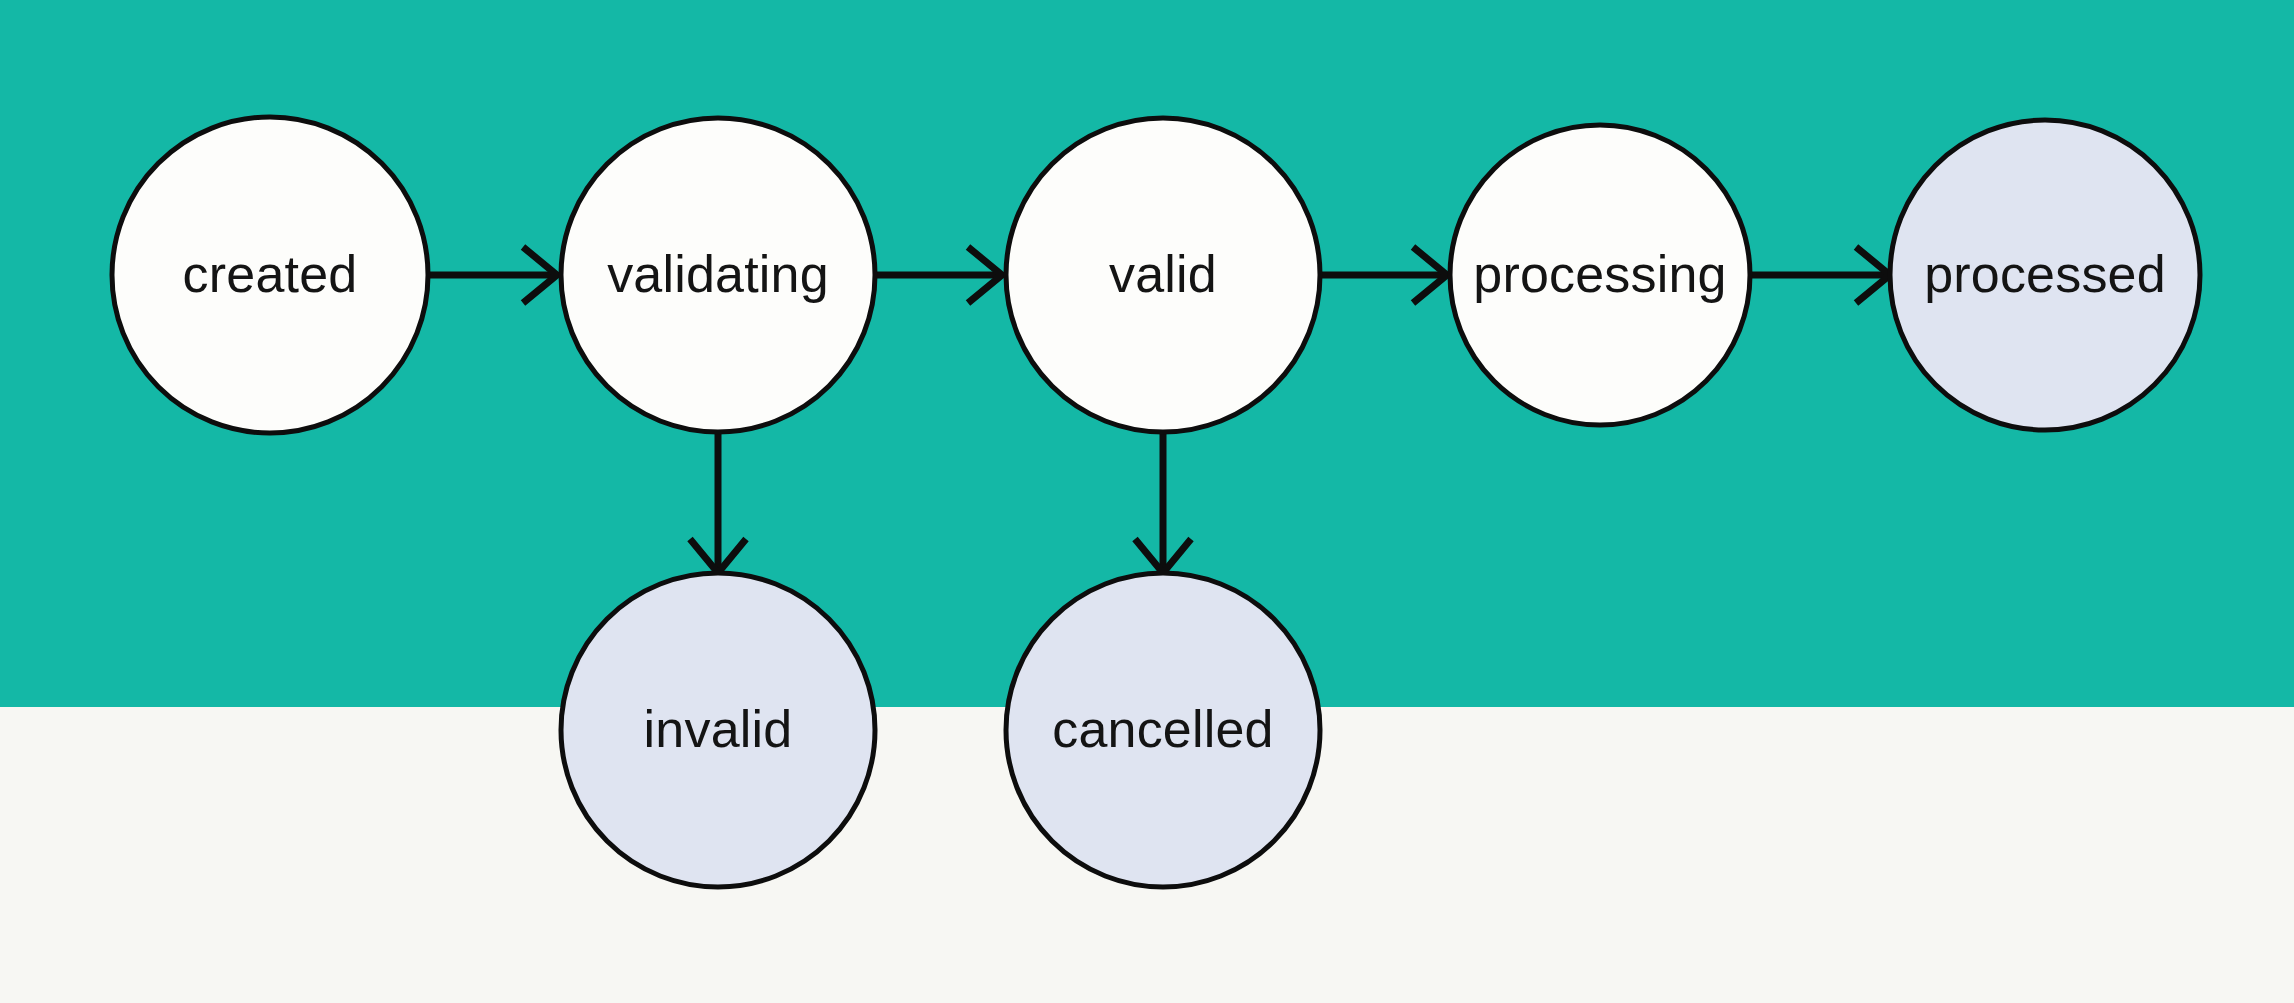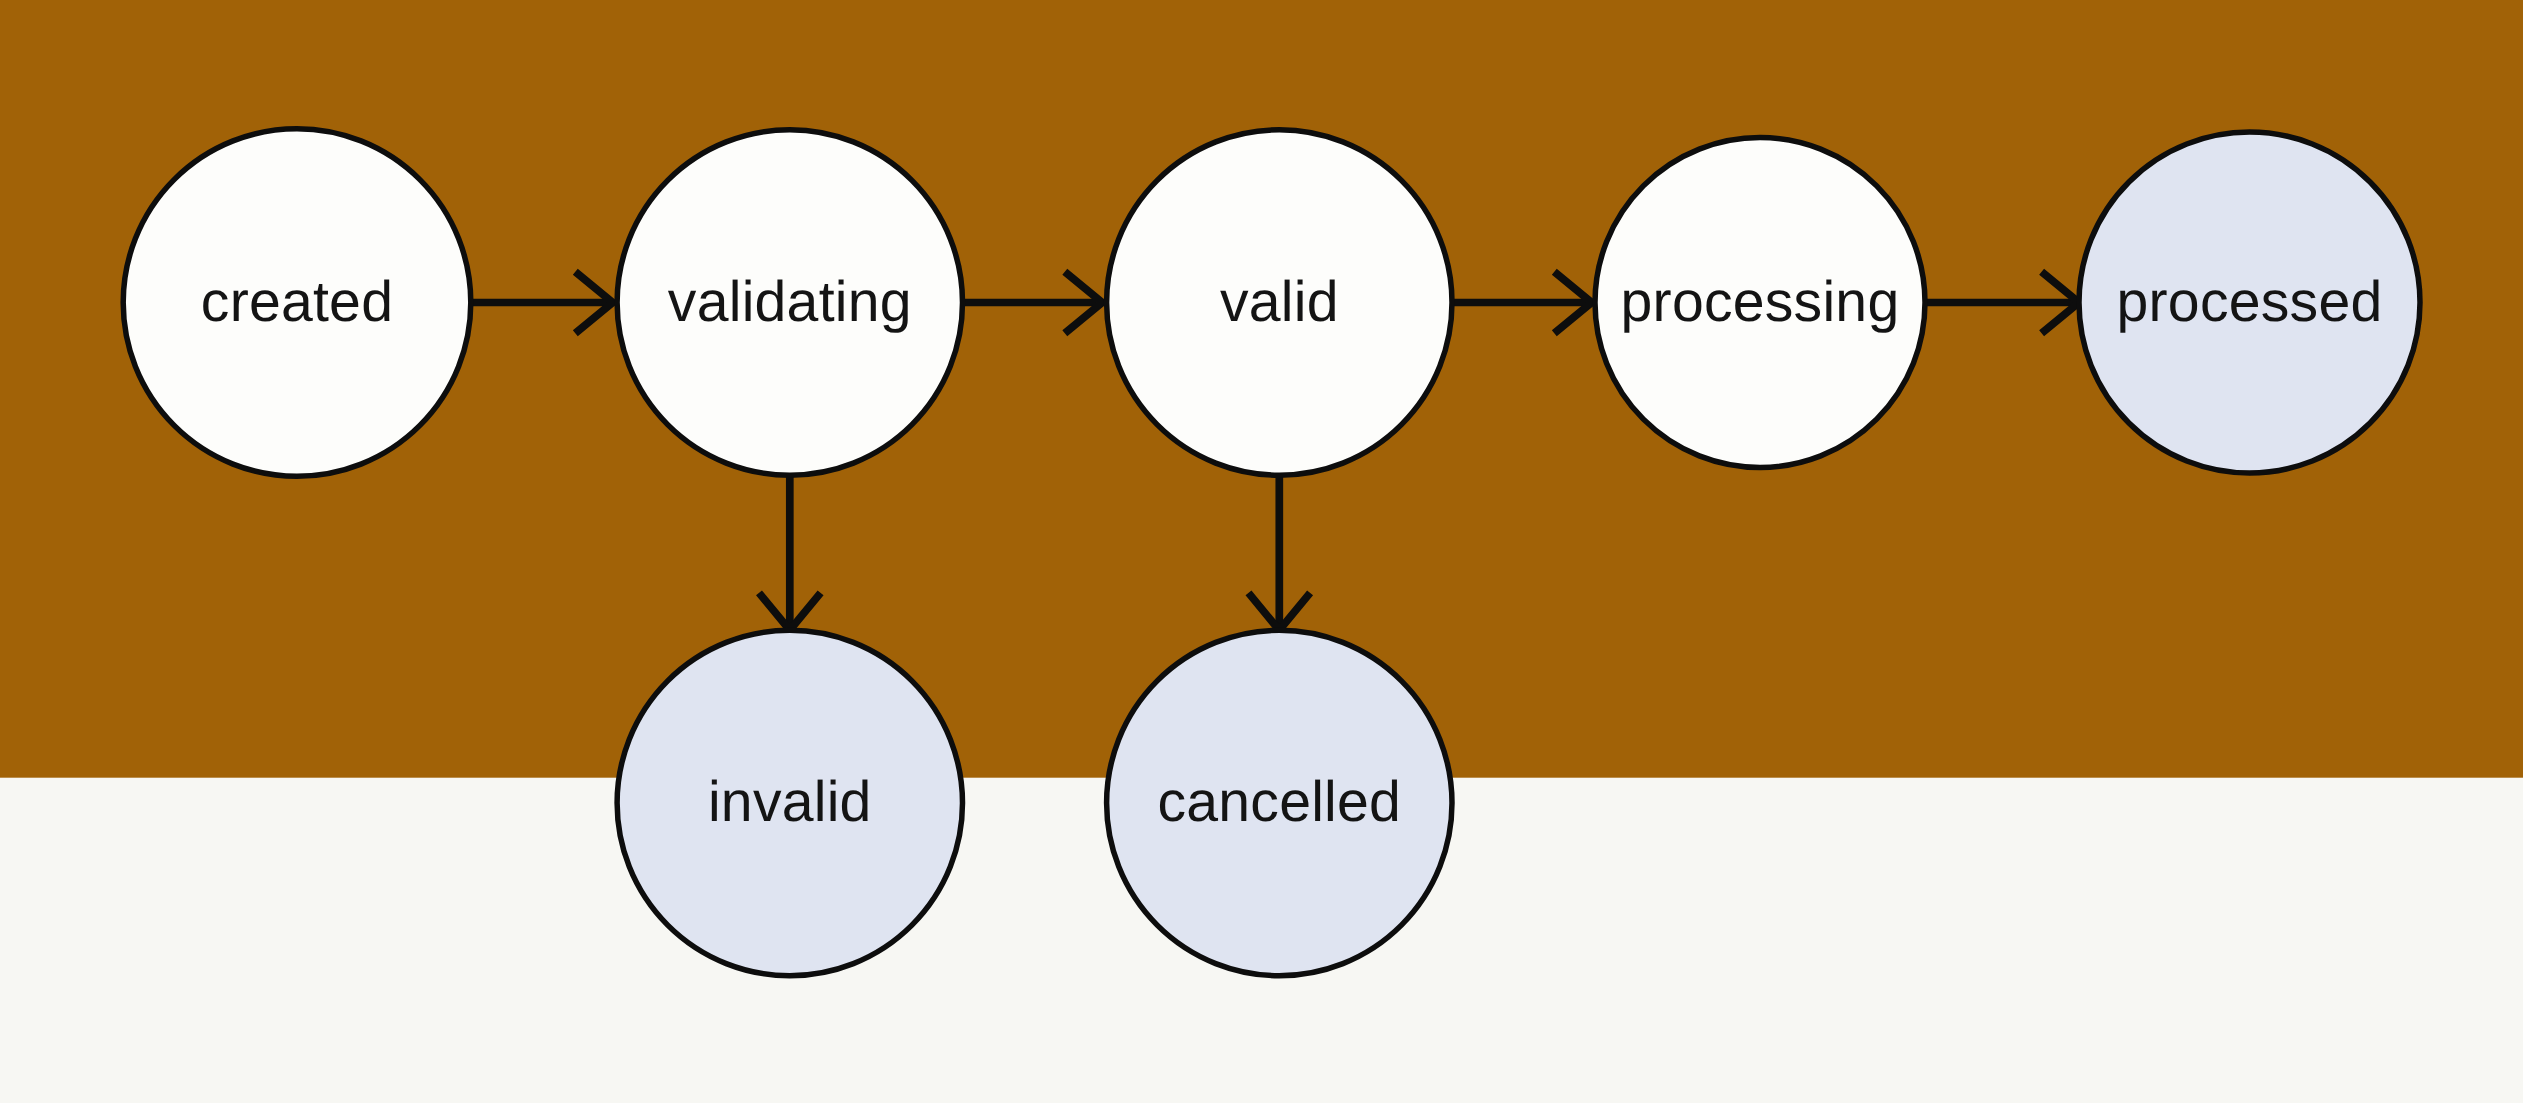--- a/index.html
+++ b/index.html
@@ -10,21 +10,21 @@
   body {
     width: 2294px;
     height: 1003px;
     overflow: hidden;
     font-family: "Liberation Sans", sans-serif;
   }
   #diagram-root {
     position: relative;
     width: 2294px;
     height: 707px;
-    background: #a16207;
+    background: #14b8a6;
   }
   #flow-svg {
     position: absolute;
     top: 0;
     left: 0;
     width: 2294px;
     height: 1003px;
     display: block;
   }
   .node-circle {

